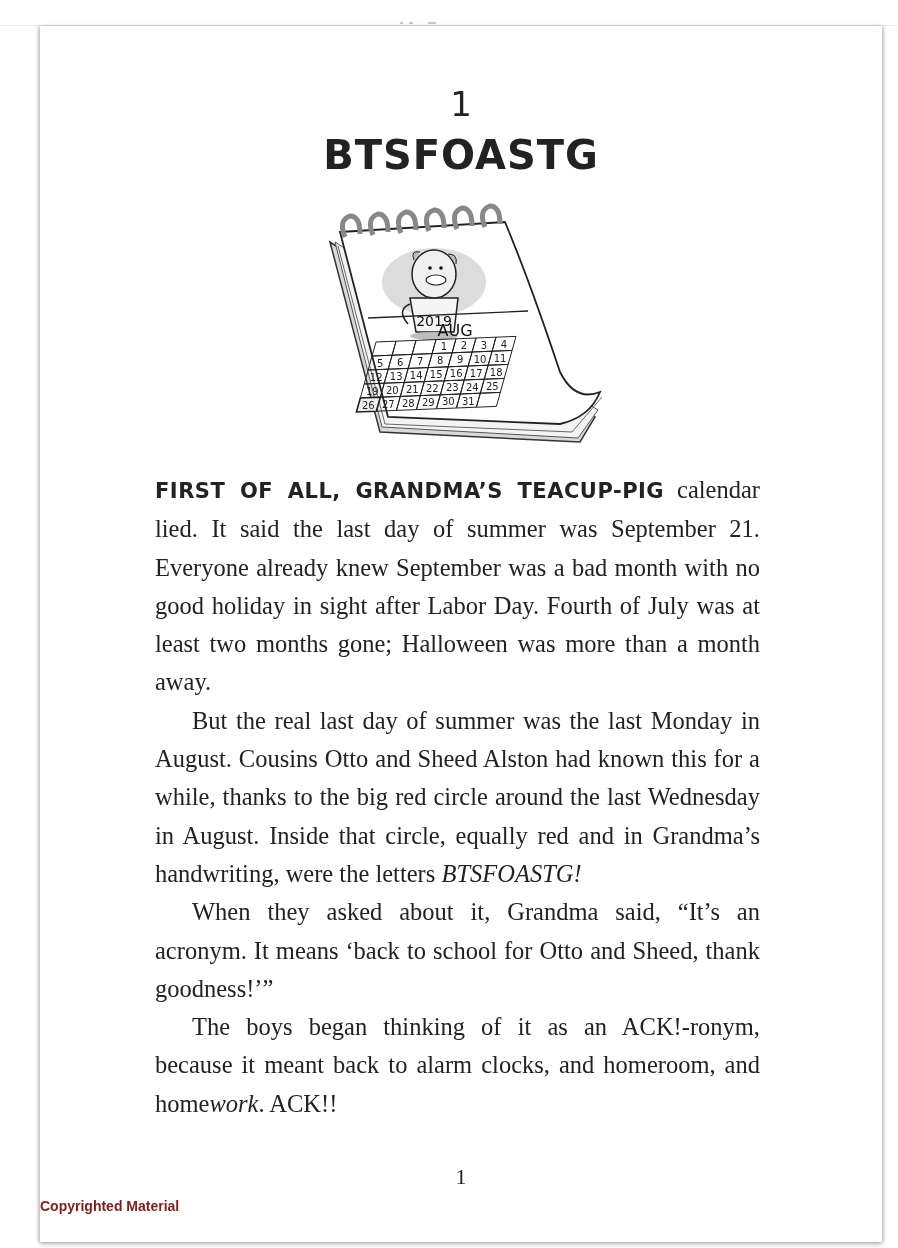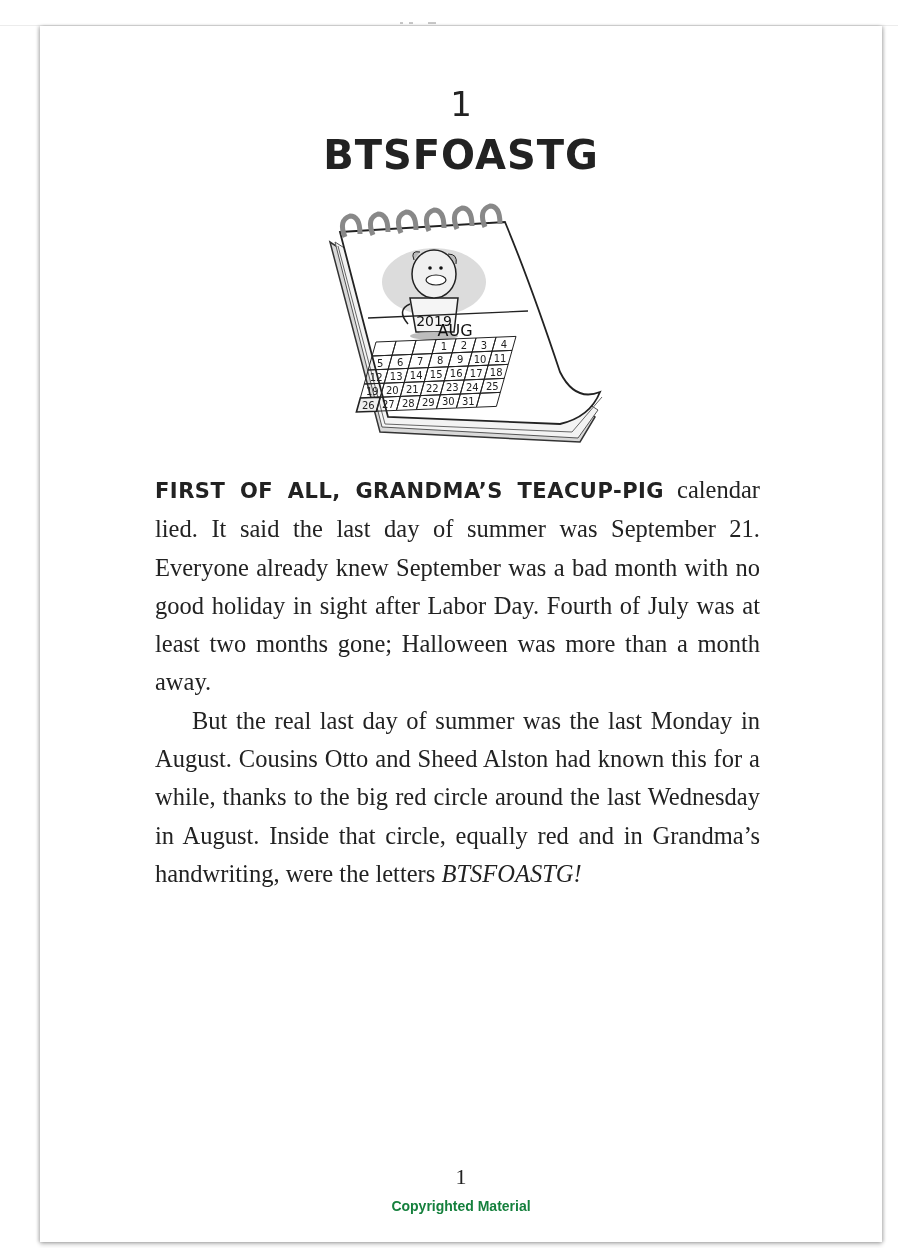--- a/index.html
+++ b/index.html
@@ -36,22 +36,22 @@
   .body-text p { margin: 0; text-indent: 37px; }
   .body-text p.first { text-indent: 0; }
   .smallcaps-hand {
     font-family: "DejaVu Sans", sans-serif; font-size: 21px; letter-spacing: 0.5px; font-weight: bold;
   }
   .page-number {
     position: absolute; left: 0; width: 842px; top: 1138px; text-align: center;
     font-size: 22px; color: #222;
   }
   .copyright {
-    position: absolute; left: 0; width: 842px; top: 1172px; text-align: center;
-    font-family: "Liberation Sans", sans-serif; font-weight: bold; font-size: 14px; color: #15803d;
+    position: absolute; left: 0; width: 842px; top: 1172px; text-align: left;
+    font-family: "Liberation Sans", sans-serif; font-weight: bold; font-size: 14px; color: #7f1d1d;
   }
 </style>
 </head>
 <body>
 
 <div class="top-strip">
   <div class="prev-remnant">
     <span style="left:0;width:3px;"></span>
       <span style="left:9px;width:4px;"></span>
       <span style="left:28px;width:8px;"></span>
@@ -163,17 +163,19 @@
       <path d="M91 31 Q84 14 96 10 Q106 10 106 28"></path>
       <path d="M119 29 Q112 12 124 8 Q134 8 134 26"></path>
       <path d="M147 27 Q140 10 152 6 Q162 6 162 24"></path>
       <path d="M175 25 Q168 8 180 4 Q190 4 190 22"></path>
     </g>
   </svg>
 
   <div class="body-text">
     <p class="first"><span class="smallcaps-hand">FIRST OF ALL, GRANDMA’S TEACUP-PIG</span><span> calendar lied. It said the last day of summer was September 21. Everyone already knew September was a bad month with no good holiday in sight after Labor Day. Fourth of July was at least two months gone; Halloween was more than a month away.</span></p>
     <p><span>But the real last day of summer was the last Monday in August. Cousins Otto and Sheed Alston had known this for a while, thanks to the big red circle around the last Wednesday in August. Inside that circle, equally red and in Grandma’s handwriting, were the letters </span><i>BTSFOASTG!</i></p>
+    <p><span>When they asked about it, Grandma said, “It’s an acronym. It means ‘back to school for Otto and Sheed, thank goodness!’”</span></p>
+    <p><span>The boys began thinking of it as an ACK!-ronym, because it meant back to alarm clocks, and homeroom, and home</span><i>work</i><span>. ACK!!</span></p>
   </div>
 
   <div class="page-number">1</div>
   <div class="copyright">Copyrighted Material</div>
 </div>
 
 </body></html>

